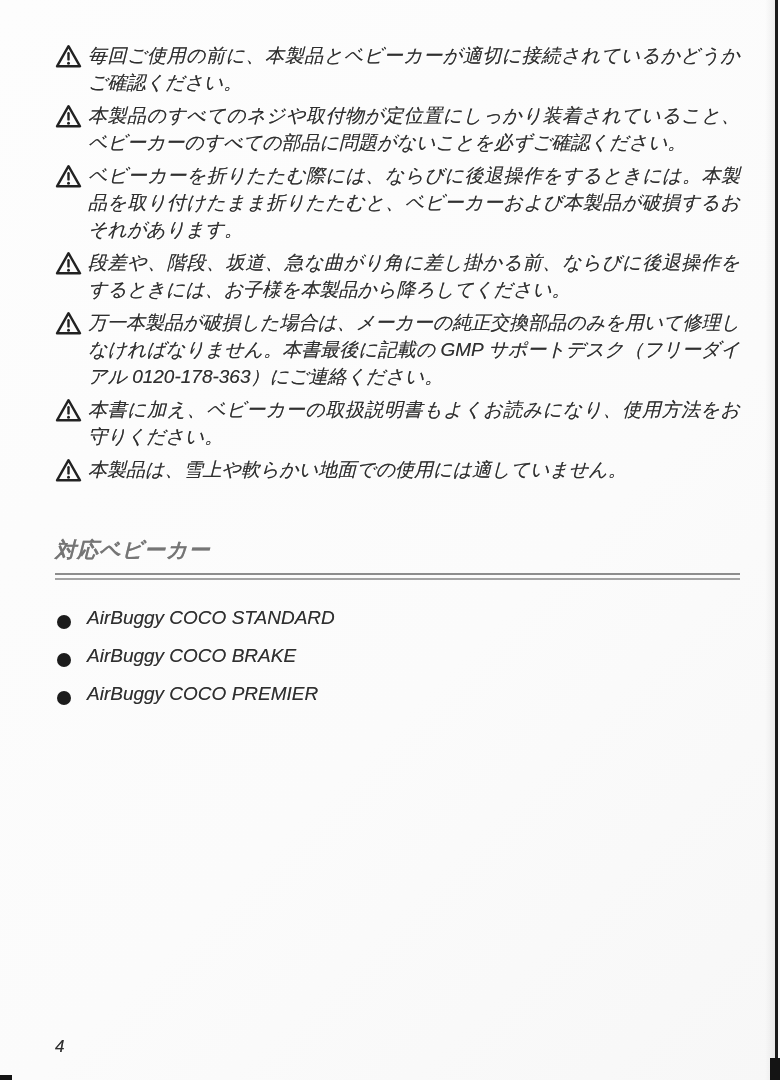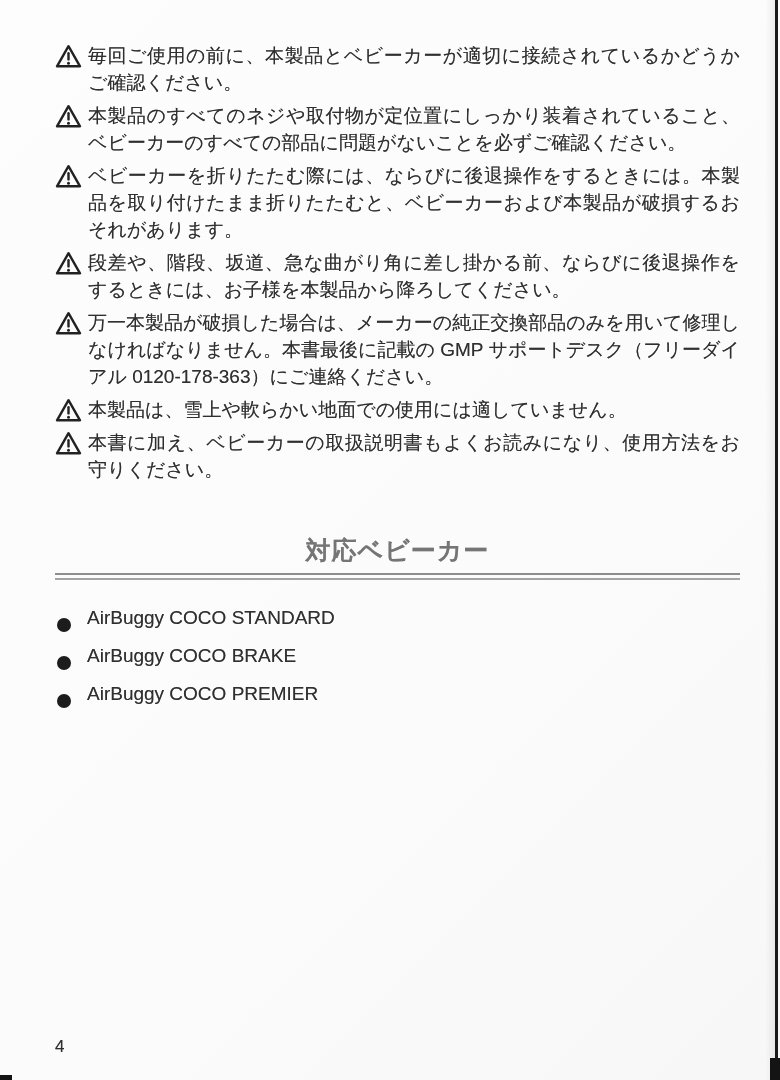--- a/index.html
+++ b/index.html
@@ -3,52 +3,52 @@
 <meta charset="utf-8">
 <style>
   html,body { margin:0; padding:0; }
   .page {
     position:relative;
     width:780px; height:1080px;
     background:linear-gradient(135deg,#fdfdfd 0%,#fbfbfb 60%,#f7f7f7 100%);
     overflow:hidden;
     font-family:"Liberation Sans","DejaVu Sans",sans-serif;
     color:#2f2f2f;
+    font-style:italic;
   }
   .content {
     position:absolute; left:55px; top:42px; width:685px;
   }
   
   .warning-item { display:flex; align-items:flex-start; margin-bottom:6px; }
   .warning-icon { flex:0 0 33px; padding-top:2px; }
   .warning-icon svg { display:block; }
   .warning-text {
     flex:1 1 auto;
     font-size:19px; line-height:27px;
     color:#2f2f2f;
     text-align:justify;
     text-shadow:0 0 0.6px rgba(47,47,47,0.55);
   }
   
   .section { margin-top:52px; }
   .section-title {
-    font-size:25px; line-height:30px;
+    font-size:21px; line-height:30px;
     font-weight:600; color:#757575;
     letter-spacing:1px;
     text-shadow:0 0 0.6px rgba(117,117,117,0.5);
-    text-align:center;
   }
   .section-rule {
     margin-top:8px; height:3px;
     border-top:2px solid #8d8d8d;
     border-bottom:2px solid #a3a3a3;
   }
   
   .bullet-list { margin-top:24px; }
-  .bullet-item { display:flex; align-items:flex-end; margin-bottom:10px; }
+  .bullet-item { display:flex; align-items:center; margin-bottom:10px; }
   .bullet-dot {
     flex:0 0 14px; height:14px; width:14px;
     margin:7px 16px 0 2px;
     background:#1c1c1c; border-radius:50%;
   }
   .bullet-text {
     flex:1 1 auto;
     font-size:19px; line-height:28px;
     color:#2f2f2f; text-align:justify;
     text-shadow:0 0 0.6px rgba(47,47,47,0.55);
@@ -139,32 +139,32 @@
     </div>
 
     <div class="warning-item">
       <span class="warning-icon">
         <svg width="27" height="25" viewBox="0 0 27 25">
             <path d="M13.5 2.2 L25 22.3 H2 Z" fill="none" stroke="#222" stroke-width="2.4" stroke-linejoin="round"></path>
             <line x1="13.5" y1="9.2" x2="13.5" y2="15.4" stroke="#222" stroke-width="2.4" stroke-linecap="round"></line>
             <circle cx="13.5" cy="19.2" r="1.5" fill="#222"></circle>
           </svg>
       </span>
-      <div class="warning-text">本製品は、雪上や軟らかい地面での使用には適していません。</div>
+      <div class="warning-text">本書に加え、ベビーカーの取扱説明書もよくお読みになり、使用方法をお守りください。</div>
     </div>
 
     <div class="warning-item">
       <span class="warning-icon">
         <svg width="27" height="25" viewBox="0 0 27 25">
             <path d="M13.5 2.2 L25 22.3 H2 Z" fill="none" stroke="#222" stroke-width="2.4" stroke-linejoin="round"></path>
             <line x1="13.5" y1="9.2" x2="13.5" y2="15.4" stroke="#222" stroke-width="2.4" stroke-linecap="round"></line>
             <circle cx="13.5" cy="19.2" r="1.5" fill="#222"></circle>
           </svg>
       </span>
-      <div class="warning-text">本書に加え、ベビーカーの取扱説明書もよくお読みになり、使用方法をお守りください。</div>
+      <div class="warning-text">本製品は、雪上や軟らかい地面での使用には適していません。</div>
     </div>
 
     <div class="section">
       <div class="section-title">対応ベビーカー</div>
       <div class="section-rule"></div>
 
       <div class="bullet-list">
         <div class="bullet-item">
           <span class="bullet-dot"></span>
           <div class="bullet-text">AirBuggy COCO STANDARD</div>

